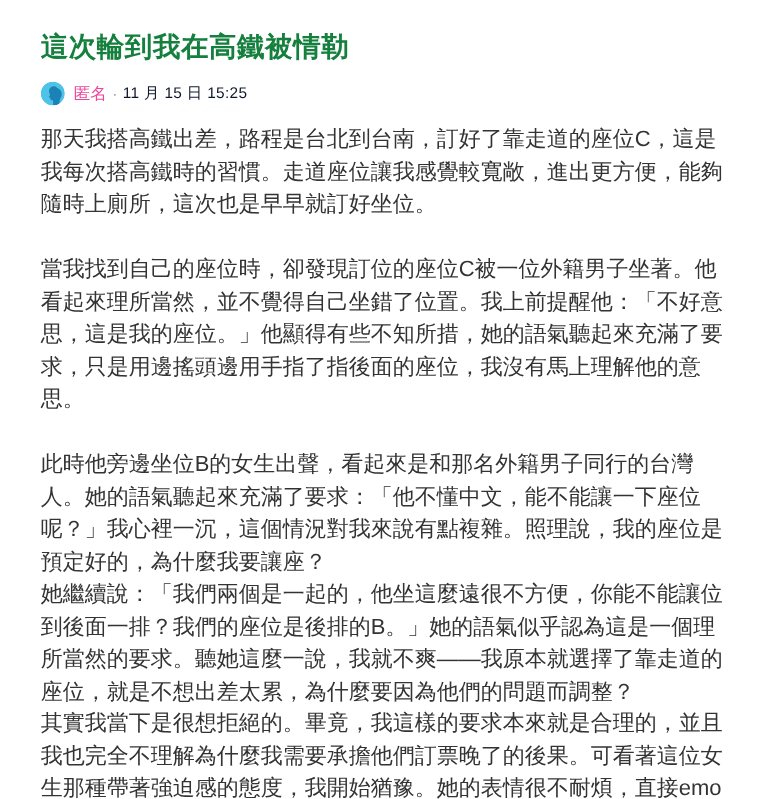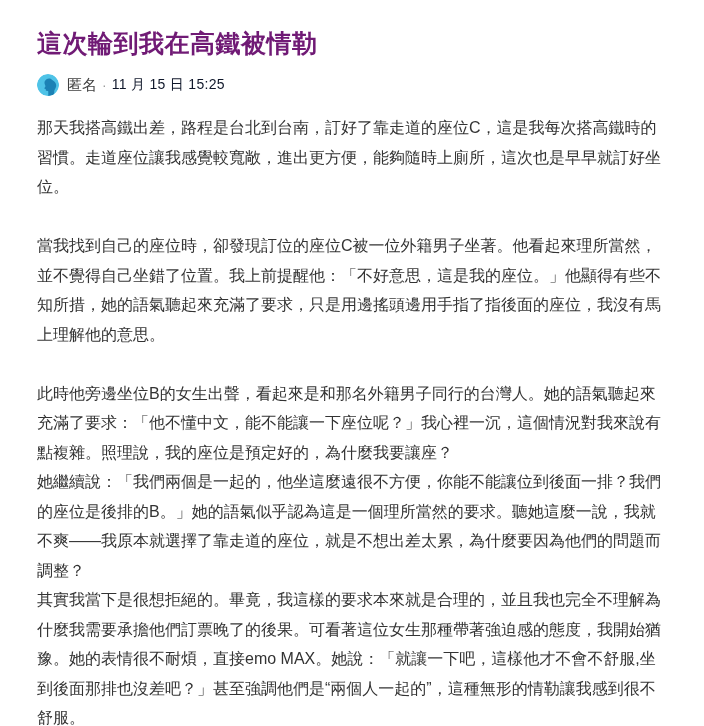--- a/index.html
+++ b/index.html
@@ -11,59 +11,59 @@
   .post {
     width: 704px;
     min-height: 726px;
     background: #ffffff;
     padding: 28px 37px 24px 37px;
   }
   .post-title {
     font-size: 25px;
     line-height: 30px;
     font-weight: bold;
-    color: #701a75;
+    color: #15803d;
     letter-spacing: 0.5px;
   }
   .post-meta {
     display: flex;
     align-items: center;
     margin-top: 16px;
     height: 22px;
   }
   .avatar {
     width: 22px;
     height: 22px;
     border-radius: 50%;
     overflow: hidden;
     flex: 0 0 auto;
     display: inline-block;
   }
   .avatar svg { display: block; }
   .author-name {
     margin-left: 8px;
     font-size: 15px;
-    color: #404040;
+    color: #ec4899;
   }
   .meta-sep {
     margin: 0 5px;
     font-size: 14px;
     color: #9c9c9c;
   }
   .post-timestamp {
     font-size: 14px;
     color: #0f172a;
     letter-spacing: 0.3px;
   }
   .post-body {
     margin-top: 17px;
     width: 630px;
   }
   .post-body p {
-    font-size: 16px;
+    font-size: 20px;
     line-height: 29.5px;
     color: #333333;
     white-space: pre-wrap;
     overflow-wrap: break-word;
     word-break: break-all;
     margin-bottom: 29.5px;
   }
   .post-body p:last-child { margin-bottom: 0; }
 </style>
 </head>

